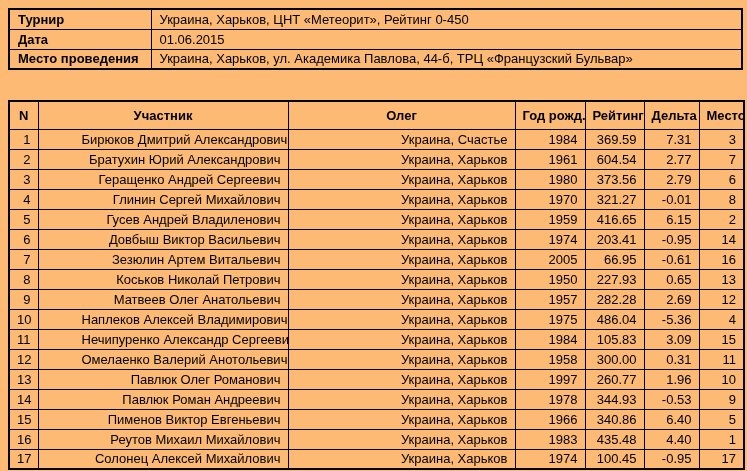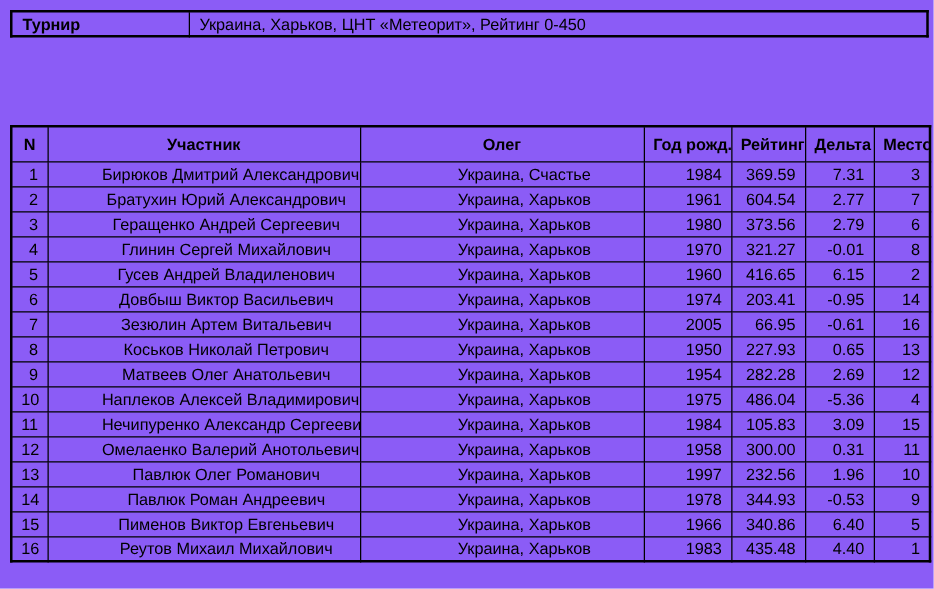--- a/index.html
+++ b/index.html
@@ -1,20 +1,20 @@
 <!DOCTYPE html>
 <html><head>
 <meta charset="utf-8">
 <style>
   html, body { margin: 0; padding: 0; background: #ffffff; }
   .page {
     position: relative;
     width: 747px;
     height: 471px;
-    background: #8b5cf6;
+    background: #fdba74;
     font-family: "Liberation Sans", sans-serif;
     font-size: 13px;
     color: #000000;
     overflow: hidden;
   }
   table { border-collapse: collapse; table-layout: fixed; }
   th, td { box-sizing: border-box; }
 
   
   .info {
@@ -58,32 +58,40 @@
   .results th:nth-child(4) { width: 70px; }
   .results th:nth-child(5) { width: 59px; }
   .results th:nth-child(6) { width: 55px; margin-top: 40px; }
   .results th:nth-child(7) { width: 45px; }
   .results td:nth-child(1),
   .results td:nth-child(4),
   .results td:nth-child(5),
   .results td:nth-child(6),
   .results td:nth-child(7) { text-align: right; }
   .results td:nth-child(2),
-  .results td:nth-child(3) { text-align: center; padding-left: 43px; }
+  .results td:nth-child(3) { text-align: right; padding-left: 43px; }
 </style>
 </head>
 <body>
 
 <div class="page">
 
   <table class="info">
     <tbody>
       <tr>
         <td class="label">Турнир</td>
         <td class="value">Украина, Харьков, ЦНТ «Метеорит», Рейтинг 0-450</td>
+      </tr>
+      <tr>
+        <td class="label">Дата</td>
+        <td class="value">01.06.2015</td>
+      </tr>
+      <tr>
+        <td class="label">Место проведения</td>
+        <td class="value">Украина, Харьков, ул. Академика Павлова, 44-б, ТРЦ «Французский Бульвар»</td>
       </tr>
     </tbody>
   </table>
 
   <table class="results">
     <thead>
       <tr>
         <th>N</th>
         <th>Участник</th>
         <th>Олег</th>
@@ -127,21 +135,21 @@
           <td>Украина, Харьков</td>
           <td>1970</td>
           <td>321.27</td>
           <td>-0.01</td>
           <td>8</td>
         </tr>
         <tr>
           <td>5</td>
           <td>Гусев Андрей Владиленович</td>
           <td>Украина, Харьков</td>
-          <td>1960</td>
+          <td>1959</td>
           <td>416.65</td>
           <td>6.15</td>
           <td>2</td>
         </tr>
         <tr>
           <td>6</td>
           <td>Довбыш Виктор Васильевич</td>
           <td>Украина, Харьков</td>
           <td>1974</td>
           <td>203.41</td>
@@ -163,21 +171,21 @@
           <td>Украина, Харьков</td>
           <td>1950</td>
           <td>227.93</td>
           <td>0.65</td>
           <td>13</td>
         </tr>
         <tr>
           <td>9</td>
           <td>Матвеев Олег Анатольевич</td>
           <td>Украина, Харьков</td>
-          <td>1954</td>
+          <td>1957</td>
           <td>282.28</td>
           <td>2.69</td>
           <td>12</td>
         </tr>
         <tr>
           <td>10</td>
           <td>Наплеков Алексей Владимирович</td>
           <td>Украина, Харьков</td>
           <td>1975</td>
           <td>486.04</td>
@@ -200,21 +208,21 @@
           <td>1958</td>
           <td>300.00</td>
           <td>0.31</td>
           <td>11</td>
         </tr>
         <tr>
           <td>13</td>
           <td>Павлюк Олег Романович</td>
           <td>Украина, Харьков</td>
           <td>1997</td>
-          <td>232.56</td>
+          <td>260.77</td>
           <td>1.96</td>
           <td>10</td>
         </tr>
         <tr>
           <td>14</td>
           <td>Павлюк Роман Андреевич</td>
           <td>Украина, Харьков</td>
           <td>1978</td>
           <td>344.93</td>
           <td>-0.53</td>
@@ -231,16 +239,25 @@
         </tr>
         <tr>
           <td>16</td>
           <td>Реутов Михаил Михайлович</td>
           <td>Украина, Харьков</td>
           <td>1983</td>
           <td>435.48</td>
           <td>4.40</td>
           <td>1</td>
         </tr>
+        <tr>
+          <td>17</td>
+          <td>Солонец Алексей Михайлович</td>
+          <td>Украина, Харьков</td>
+          <td>1974</td>
+          <td>100.45</td>
+          <td>-0.95</td>
+          <td>17</td>
+        </tr>
       </tbody>
   </table>
 
 </div>
 
 </body></html>

